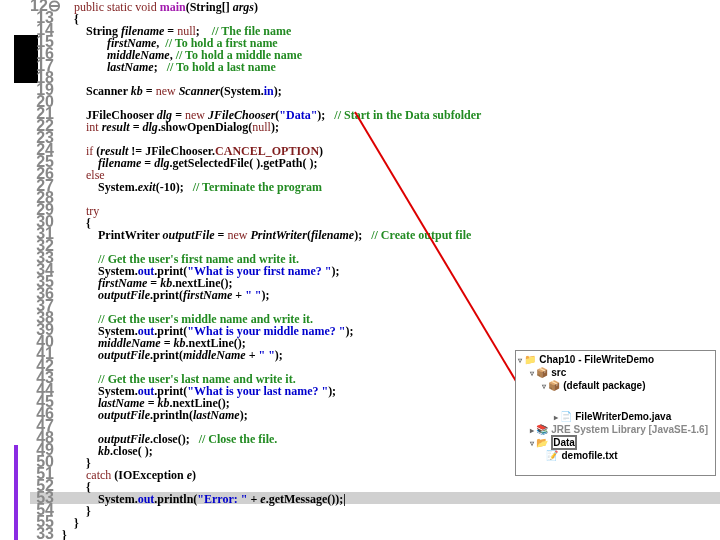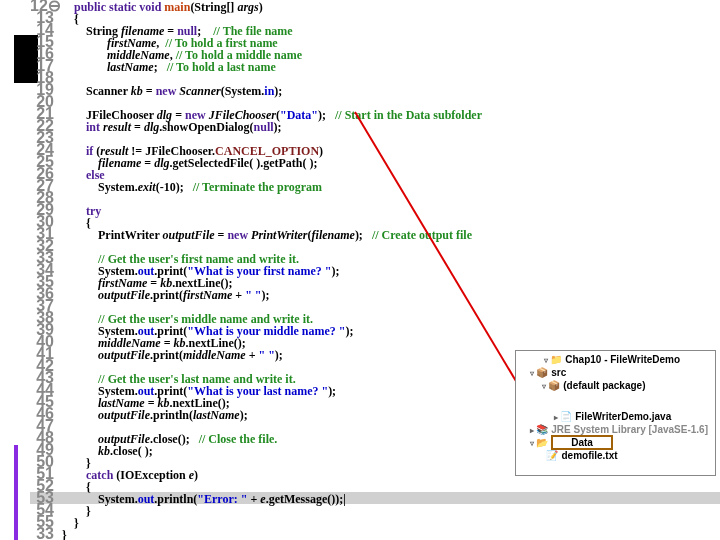--- a/index.html
+++ b/index.html
@@ -3,32 +3,32 @@
 <meta charset="utf-8">
 <style>
 body{margin:0;padding:0;width:720px;height:540px;font-family:'Comic Sans MS',cursive;font-size:12px;background:#fff;overflow:hidden;font-weight:bold}
 .container{position:relative;width:720px;height:540px}
 .blackbox{position:absolute;left:14px;top:35px;width:24px;height:48px;background:#000}
 .stripes{position:absolute;left:14px;top:445px;width:8px;height:95px}
 .stripe{width:4px;height:95px;display:inline-block;margin-right:1px}
 .editor{position:absolute;left:30px;top:0;width:690px;height:540px;overflow:hidden}
 .line{white-space:pre;height:12px;line-height:12px;font-size:12px}
 .gutter{display:inline-block;width:24px;text-align:right;color:#888;font-family:Arial,sans-serif;font-size:16px;margin-right:8px}
-.kw{color:#4c1d95;font-weight:bold}
+.kw{color:#7f1d1d;font-weight:normal}
 .str{color:#0000cd}
 .com{color:#228b22}
 .fld{color:#0000cd}
-.mth{color:#c2410c}
+.mth{color:#a21caf}
 .id{color:#000;font-style:italic}
 .cn{color:#7f1d1d;font-weight:bold}
 .hl{background:#d0d0d0}
 .tree{position:absolute;right:4px;top:350px;width:195px;height:120px;background:#fff;border:1px solid #888;font-family:Arial,sans-serif;font-size:10px;padding:2px}
 .tree-row{padding:1px 0;white-space:nowrap}
 .tri{color:#666;margin-right:2px;font-size:8px}
-.sel{border:2px solid #a16207;padding:0 18px}
+.sel{border:2px solid #737373;padding:0 0}
 .arrow{position:absolute;pointer-events:none}
 </style>
 </head>
 <body>
 
 <div class="container">
 <div class="blackbox"></div>
 <div class="stripes" id="stripes"><span class="stripe" style="background: rgb(138, 43, 226);"></span></div>
 <div class="editor" id="editor">
       <div class="line"><span class="gutter">12⊖</span><span class="p">    </span><span class="kw">public static void</span><span class="p"> </span><span class="mth">main</span><span class="p">(String[] </span><span class="id">args</span><span class="p">)</span></div>
@@ -81,21 +81,21 @@
 <svg class="arrow" width="720" height="540" style="left:0;top:0">
 <defs>
         <marker id="ah" markerWidth="10" markerHeight="10" refX="8" refY="3" orient="auto">
           <path d="M0,0 L0,6 L9,3 z" fill="#d00"></path>
         </marker>
       </defs>
 <line x1="355" y1="112" x2="550" y2="438" stroke="#d00" stroke-width="2" marker-end="url(#ah)"></line>
 </svg>
 
 <div class="tree" id="tree">
-      <div class="tree-row" style="padding-left: 0px; margin-left: 26px;"><span class="tri">▿</span><span>📁</span> <span>Chap10 - FileWriteDemo</span></div>
+      <div class="tree-row" style="padding-left: 0px;"><span class="tri">▿</span><span>📁</span> <span>Chap10 - FileWriteDemo</span></div>
       <div class="tree-row" style="padding-left: 12px;"><span class="tri">▿</span><span>📦</span> <span>src</span></div>
       <div class="tree-row" style="padding-left: 24px;"><span class="tri">▿</span><span>📦</span> <span>(default package)</span></div>
       <div class="tree-row" style="padding-left: 36px; margin-top: 18px;"><span class="tri">▸</span><span>📄</span> <span>FileWriterDemo.java</span></div>
       <div class="tree-row" style="padding-left: 12px;;color:#888"><span class="tri">▸</span><span>📚</span> <span>JRE System Library [JavaSE-1.6]</span></div>
       <div class="tree-row" style="padding-left: 12px;"><span class="tri">▿</span><span>📂</span> <span class="sel">Data</span></div>
       <div class="tree-row" style="padding-left: 24px;"><span class="tri">&nbsp;</span><span>📝</span> <span>demofile.txt</span></div>
     </div>
 </div>
 
 </body></html>

